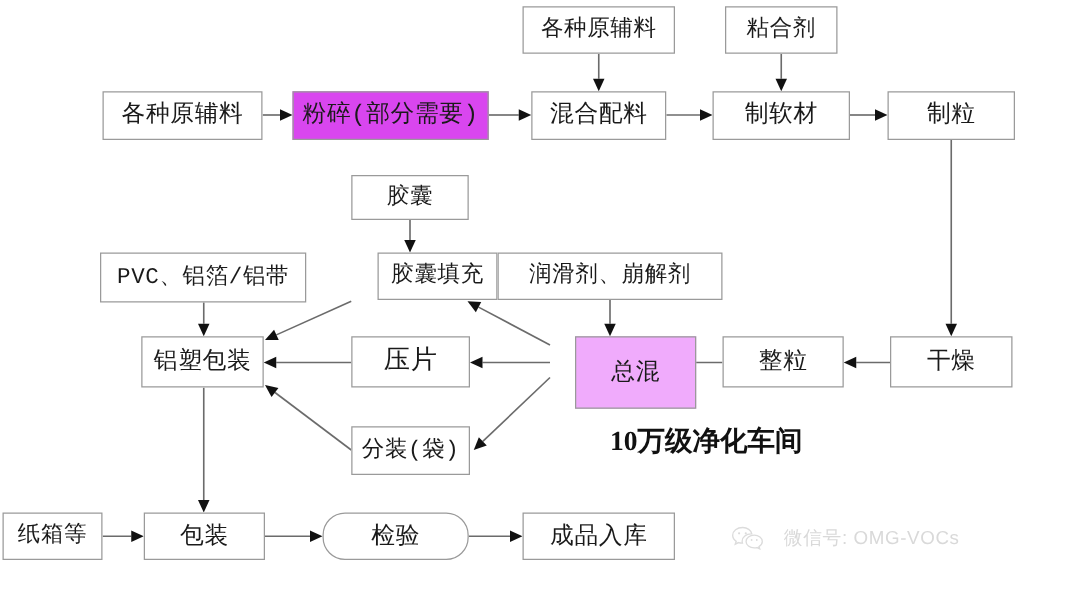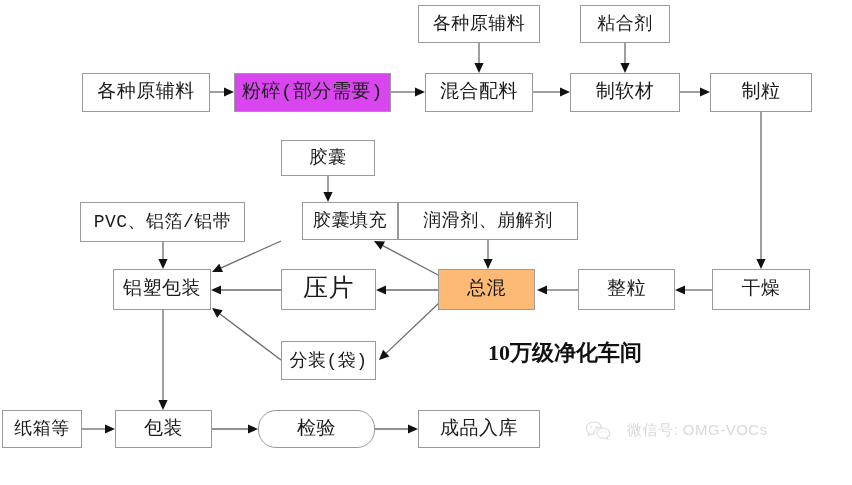--- a/index.html
+++ b/index.html
@@ -191,24 +191,24 @@
       </div>
       <div class="node" style="left: 281px; top: 202px; width: 96px; height: 38px; font-size: 18px; border-color: rgb(154, 154, 154); background: rgb(255, 255, 255); color: rgb(26, 26, 26); margin-left: 21px;">
         <span class="node-label">胶囊填充</span>
       </div>
       <div class="node" style="left: 398px; top: 202px; width: 180px; height: 38px; font-size: 18px; border-color: rgb(154, 154, 154); background: rgb(255, 255, 255); color: rgb(26, 26, 26);">
         <span class="node-label">润滑剂、崩解剂</span>
       </div>
       <div class="node" style="left: 113px; top: 269px; width: 98px; height: 41px; font-size: 19px; border-color: rgb(154, 154, 154); background: rgb(255, 255, 255); color: rgb(26, 26, 26);">
         <span class="node-label">铝塑包装</span>
       </div>
-      <div class="node" style="left: 281px; top: 269px; width: 95px; height: 41px; font-size: 25px; border-color: rgb(154, 154, 154); background: rgb(255, 255, 255); color: rgb(26, 26, 26);">
+      <div class="node" style="left: 281px; top: 269px; width: 95px; height: 41px; font-size: 21px; border-color: rgb(154, 154, 154); background: rgb(255, 255, 255); color: rgb(26, 26, 26);">
         <span class="node-label">压片</span>
       </div>
-      <div class="node" style="left: 438px; top: 269px; width: 97px; height: 41px; font-size: 19px; border-color: rgb(154, 154, 154); background: #fdba74; color: rgb(26, 26, 26);">
+      <div class="node" style="left: 460px; top: 269px; width: 97px; height: 58px; font-size: 19px; border-color: rgb(154, 154, 154); background: #f0abfc; color: rgb(26, 26, 26);">
         <span class="node-label">总混</span>
       </div>
       <div class="node" style="left: 578px; top: 269px; width: 97px; height: 41px; font-size: 19px; border-color: rgb(154, 154, 154); background: rgb(255, 255, 255); color: rgb(26, 26, 26);">
         <span class="node-label">整粒</span>
       </div>
       <div class="node" style="left: 712px; top: 269px; width: 98px; height: 41px; font-size: 19px; border-color: rgb(154, 154, 154); background: rgb(255, 255, 255); color: rgb(26, 26, 26);">
         <span class="node-label">干燥</span>
       </div>
       <div class="node" style="left: 281px; top: 341px; width: 95px; height: 39px; font-size: 18px; border-color: rgb(154, 154, 154); background: rgb(255, 255, 255); color: rgb(26, 26, 26);">
         <span class="node-label">分装(袋)</span>

